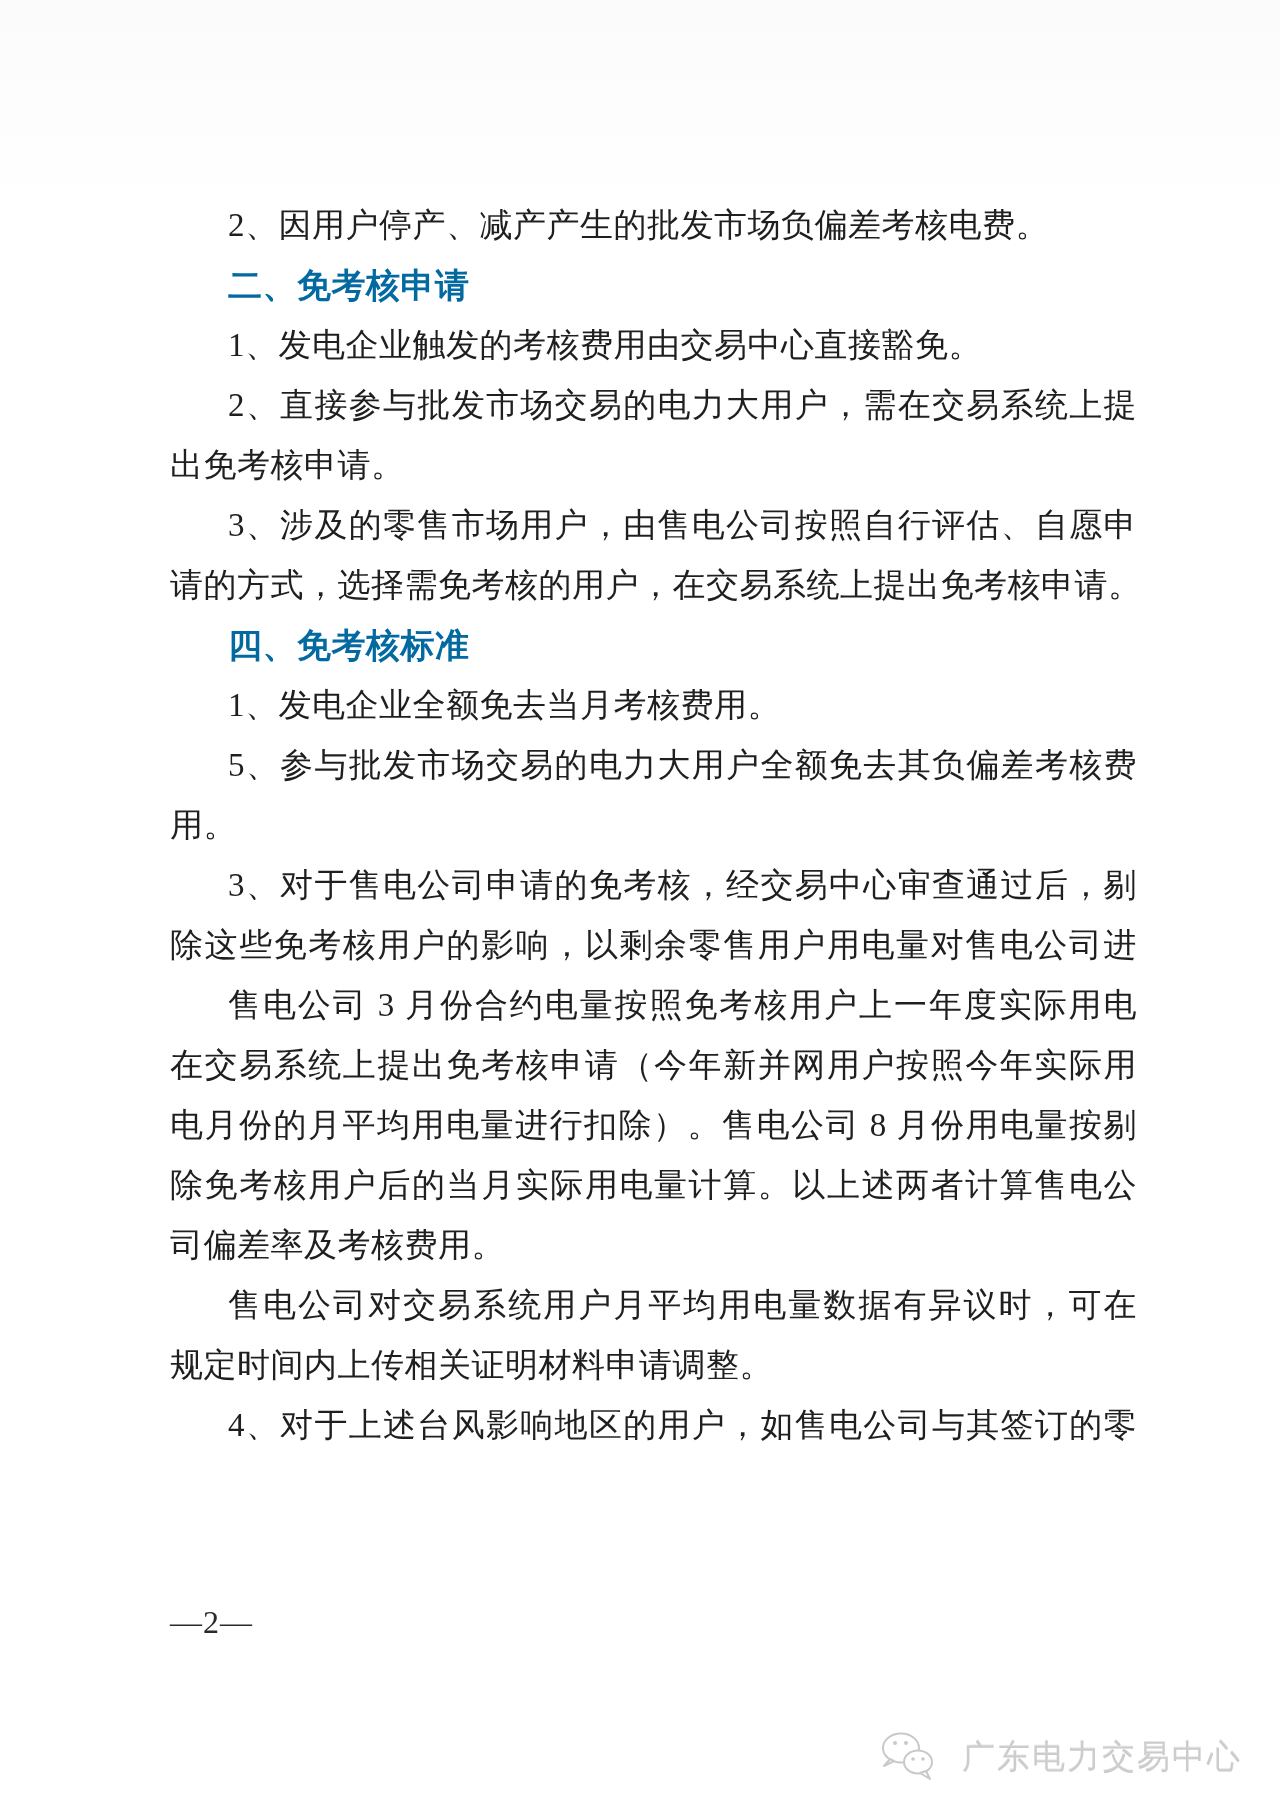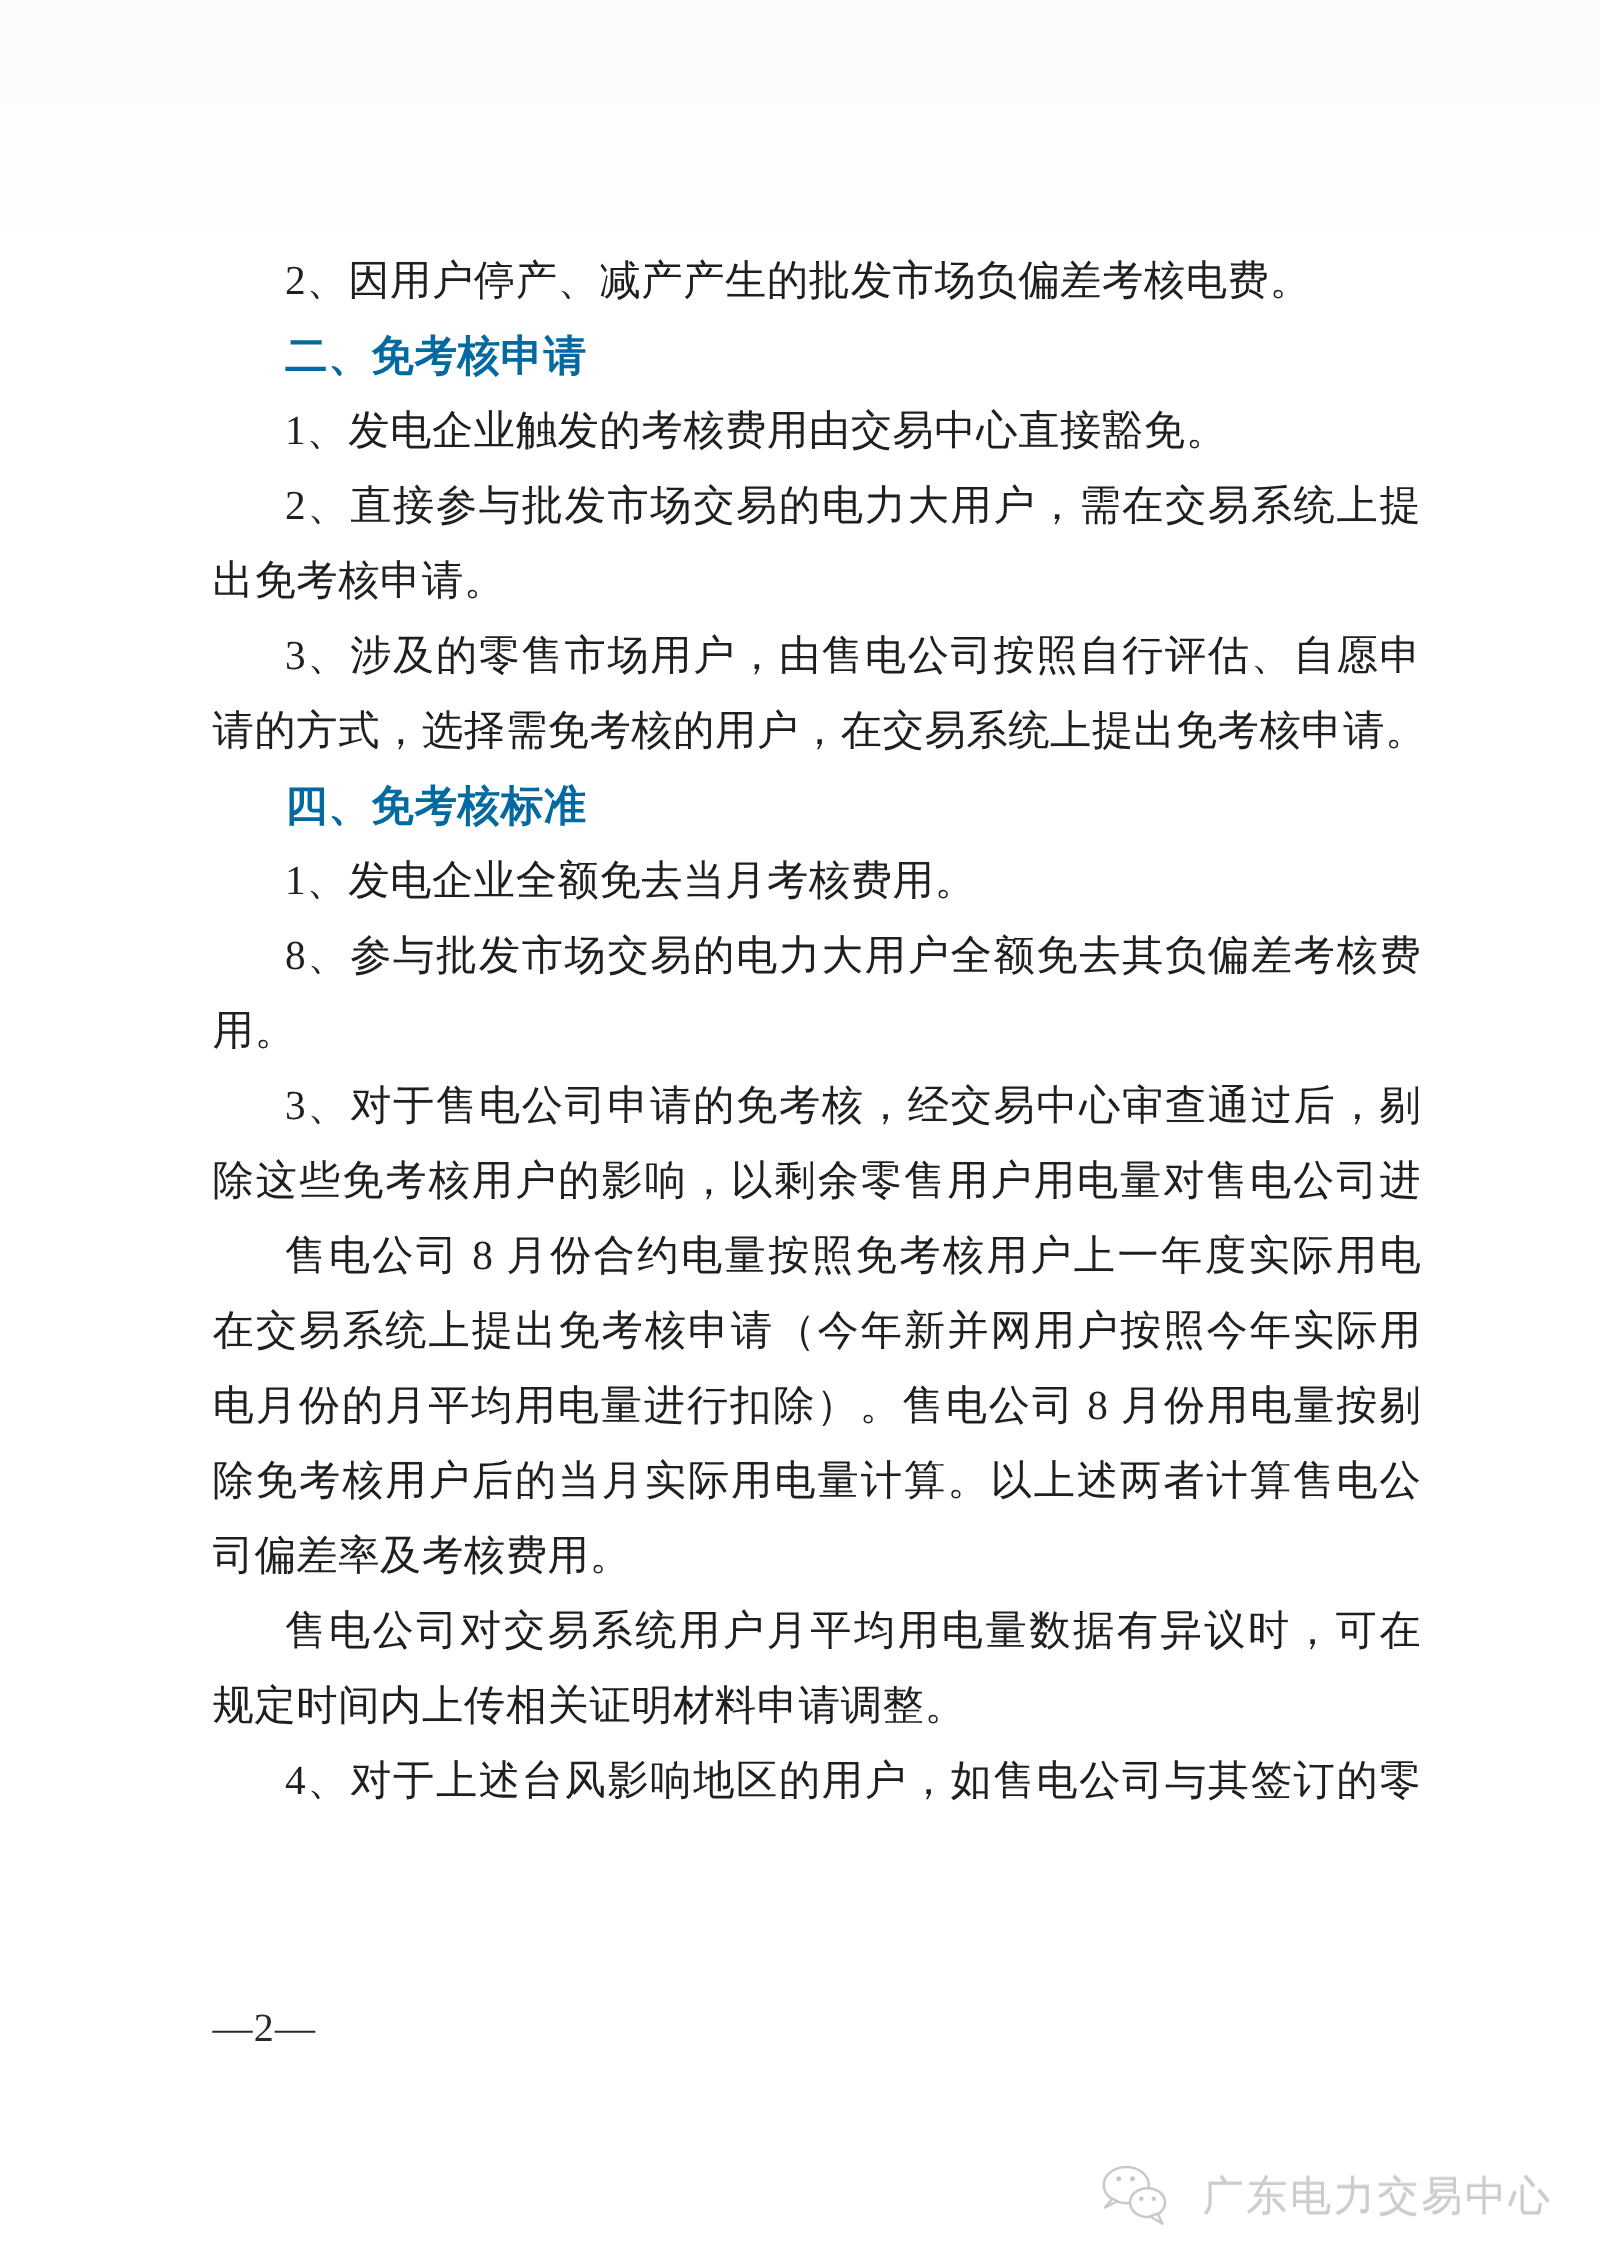--- a/index.html
+++ b/index.html
@@ -94,25 +94,25 @@
   <div class="content">
     <div class="line indent">2、因用户停产、减产产生的批发市场负偏差考核电费。</div>
     <div class="line indent heading">二、免考核申请</div>
     <div class="line indent">1、发电企业触发的考核费用由交易中心直接豁免。</div>
     <div class="line indent justify">2、直接参与批发市场交易的电力大用户，需在交易系统上提</div>
     <div class="line">出免考核申请。</div>
     <div class="line indent justify">3、涉及的零售市场用户，由售电公司按照自行评估、自愿申</div>
     <div class="line">请的方式，选择需免考核的用户，在交易系统上提出免考核申请。</div>
     <div class="line indent heading">四、免考核标准</div>
     <div class="line indent">1、发电企业全额免去当月考核费用。</div>
-    <div class="line indent justify">8、参与批发市场交易的电力大用户全额免去其负偏差考核费</div>
+    <div class="line indent justify">5、参与批发市场交易的电力大用户全额免去其负偏差考核费</div>
     <div class="line">用。</div>
     <div class="line indent justify">3、对于售电公司申请的免考核，经交易中心审查通过后，剔</div>
     <div class="line justify">除这些免考核用户的影响，以剩余零售用户用电量对售电公司进</div>
-    <div class="line indent justify">售电公司 8 月份合约电量按照免考核用户上一年度实际用电</div>
+    <div class="line indent justify">售电公司 3 月份合约电量按照免考核用户上一年度实际用电</div>
     <div class="line justify">在交易系统上提出免考核申请（今年新并网用户按照今年实际用</div>
     <div class="line justify">电月份的月平均用电量进行扣除）。售电公司 8 月份用电量按剔</div>
     <div class="line justify">除免考核用户后的当月实际用电量计算。以上述两者计算售电公</div>
     <div class="line">司偏差率及考核费用。</div>
     <div class="line indent justify">售电公司对交易系统用户月平均用电量数据有异议时，可在</div>
     <div class="line">规定时间内上传相关证明材料申请调整。</div>
     <div class="line indent justify">4、对于上述台风影响地区的用户，如售电公司与其签订的零</div>
   </div>
 
   <div class="page-number">—2—</div>

